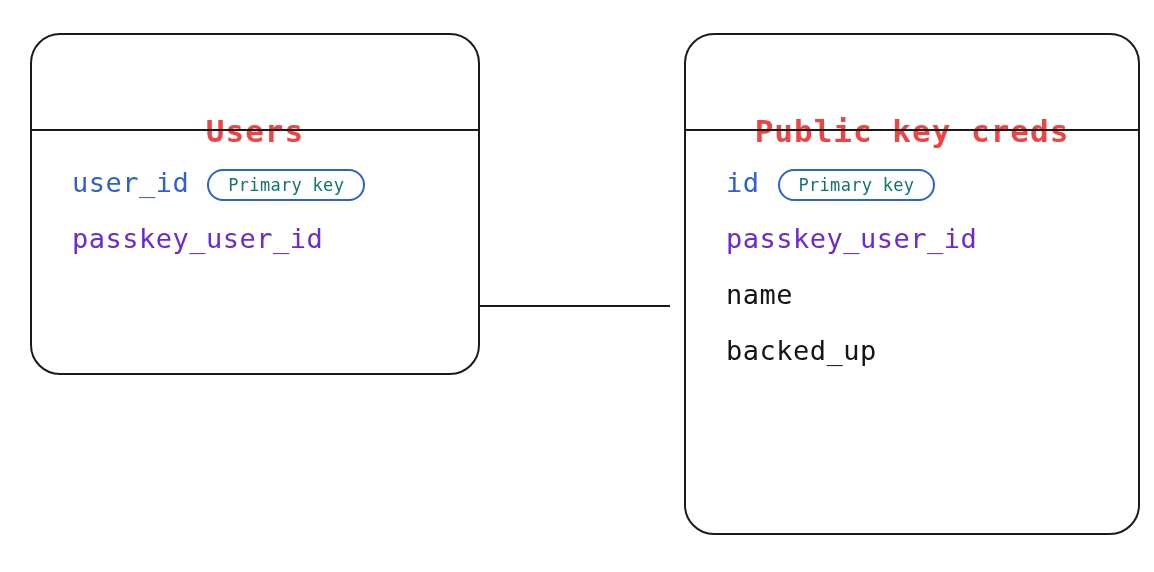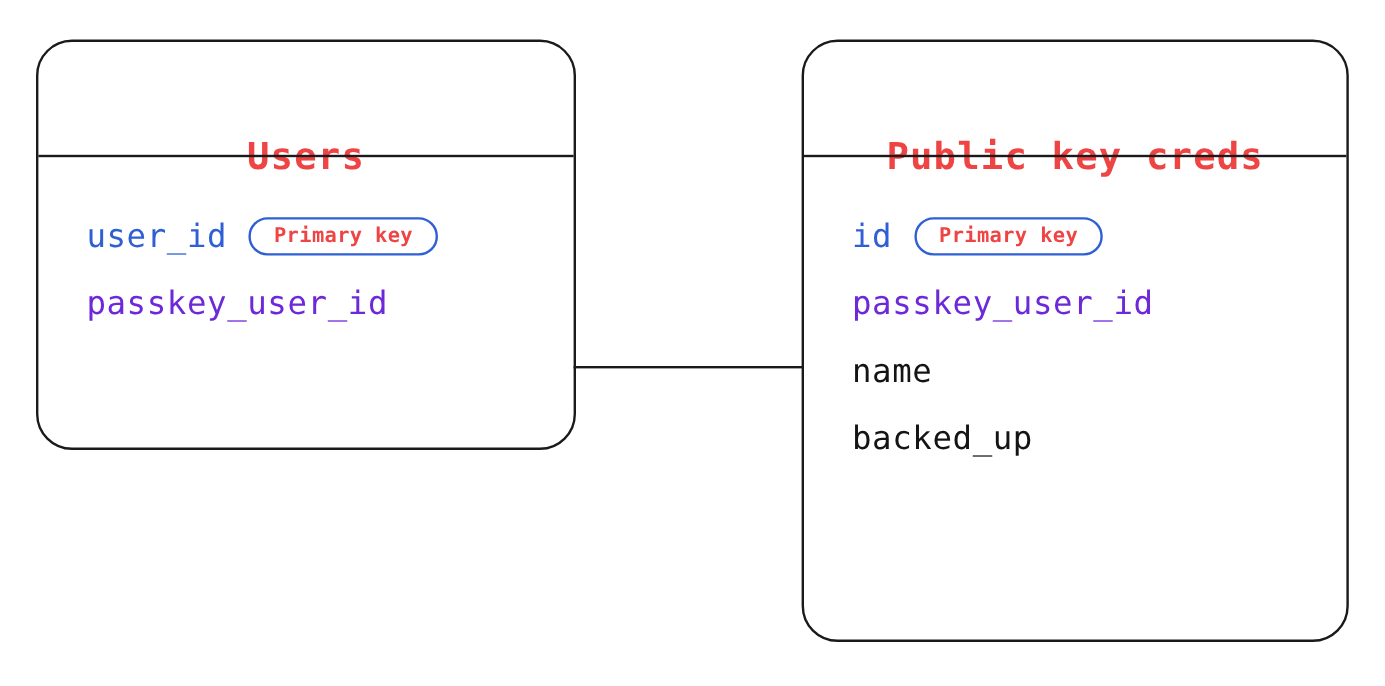--- a/index.html
+++ b/index.html
@@ -61,21 +61,20 @@
   .fields {
     position: absolute;
     left: 0;
     right: 0;
     top: 94px;
     padding-top: 40px;
   }
 
   .field-row {
     display: flex;
-    align-items: center;
     height: 56px;
     padding-left: 40px;
     white-space: nowrap;
   }
 
   .field-name {
     font-family: "DejaVu Sans Mono", "Liberation Mono", monospace;
     font-size: 27px;
     letter-spacing: 0.5px;
     color: #141414;
@@ -87,23 +86,23 @@
   .badge {
     margin-left: 18px;
     display: inline-flex;
     align-items: center;
     justify-content: center;
     height: 32px;
     padding: 0 19px;
     box-sizing: border-box;
     border: 2px solid #2f5fd4;
     border-radius: 18px;
-    color: #ef4444;
+    color: #0f766e;
     font-family: "DejaVu Sans Mono", "Liberation Mono", monospace;
-    font-weight: bold;
+    font-weight: normal;
     font-size: 17px;
     letter-spacing: 0.3px;
     line-height: 1;
     background: #ffffff;
   }
 
   
   .connector {
     position: absolute;
     height: 0;
@@ -131,21 +130,21 @@
 
       <div class="field-row">
         <span class="field-name fk">passkey_user_id</span>
       </div>
 
     </div>
   </div>
 
   <div class="connector" style="left:478px; top:305px; width:192px;"></div>
 
-  <div class="entity" id="entity-creds" style="left:668px; top:33px; width:456px; height:502px;">
+  <div class="entity" id="entity-creds" style="left:684px; top:33px; width:456px; height:502px;">
 
     <div class="entity-title">Public key creds</div>
 
     <div class="entity-divider"></div>
 
     <div class="fields">
 
       <div class="field-row">
         <span class="field-name key">id</span>
         <span class="badge">Primary key</span>

